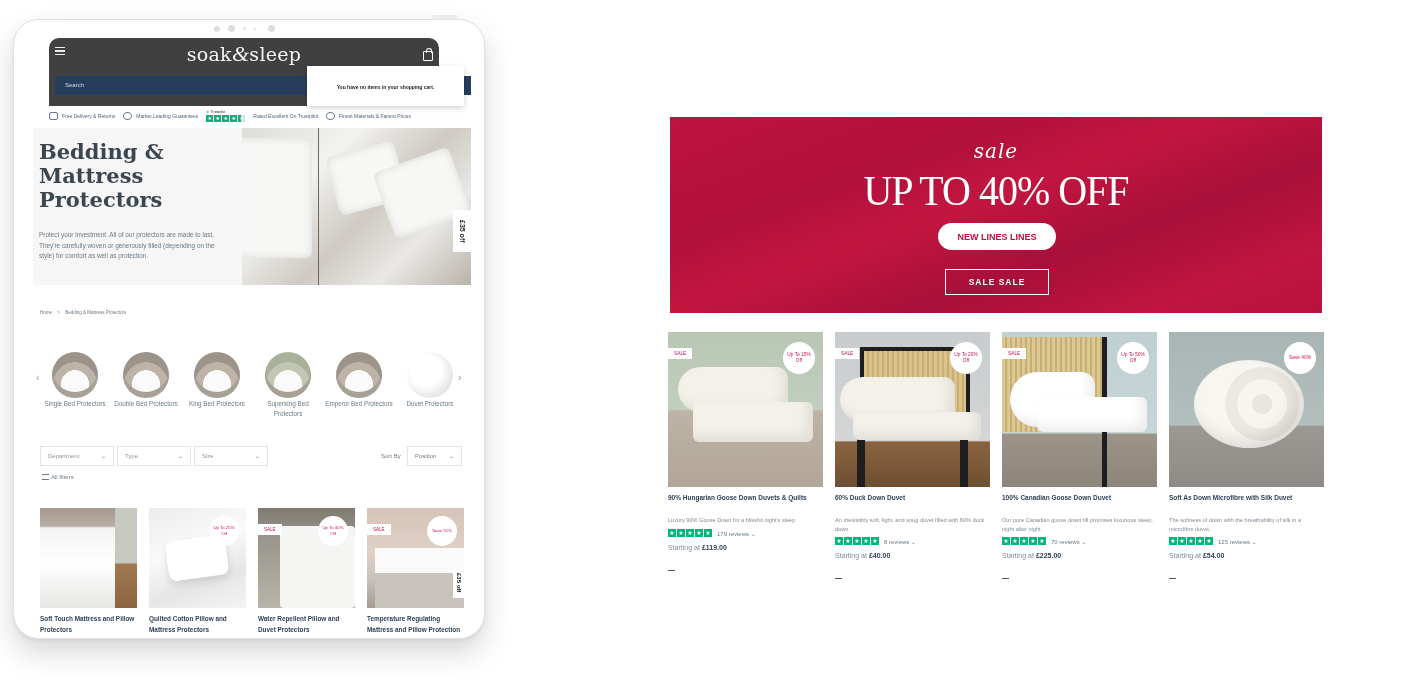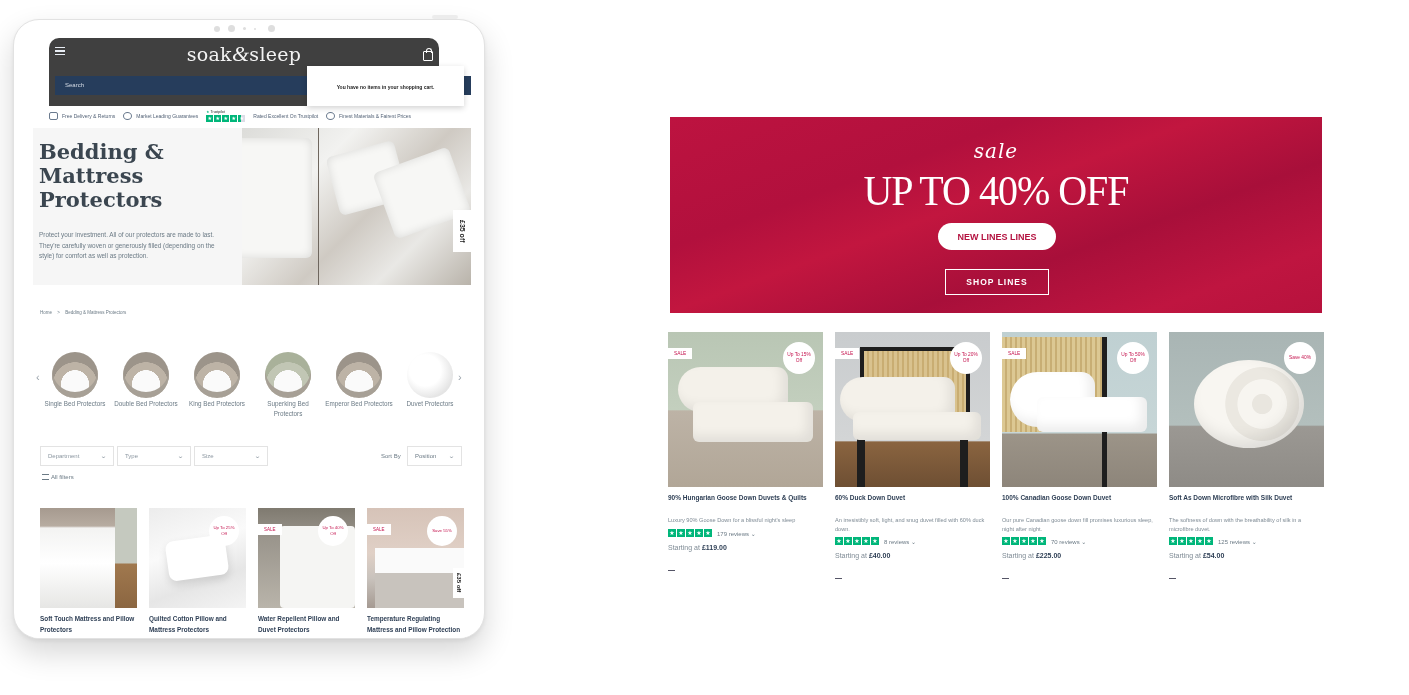--- a/index.html
+++ b/index.html
@@ -268,21 +268,21 @@
       <div class="name">Temperature Regulating Mattress and Pillow Protection</div>
     </div>
   </div>
 </div>
 <div class="tablet-side"></div>
 
 <div class="banner">
   <div class="script">sale</div>
   <div class="headline">UP TO 40% OFF</div>
   <div class="pill-btn">NEW LINES LINES</div>
-  <div class="outline-btn">SHOP LINES</div>
+  <div class="outline-btn">SALE SALE</div>
 </div>
 
 <div class="rprod" style="left:668px;">
   <div class="img" style="background:linear-gradient(180deg,#b9c6b4 0%,#c3cfbe 50%,#bdb3a6 51%,#b1a697 100%);">
     <div class="duvet" style="left:10px;top:35px;width:110px;height:45px;"></div>
     <div class="duvet" style="left:25px;top:70px;width:120px;height:40px;border-radius:6px;"></div>
     <div class="badge-sale" style="top:16px;">SALE</div>
     <div class="badge-circle" style="right:8px;top:10px;">Up To 15% Off</div>
   </div>
   <div class="name">90% Hungarian Goose Down Duvets &amp; Quilts</div>

